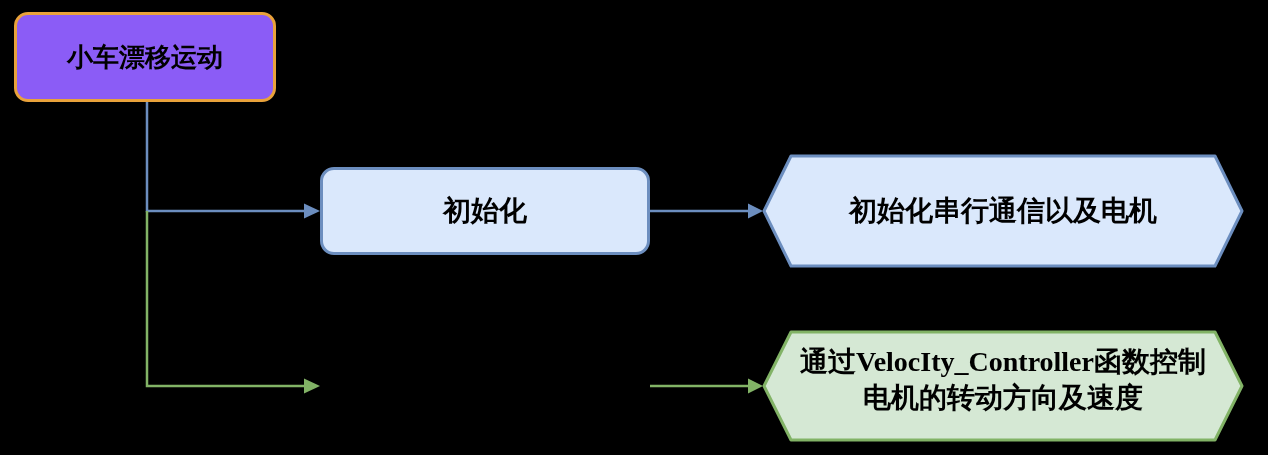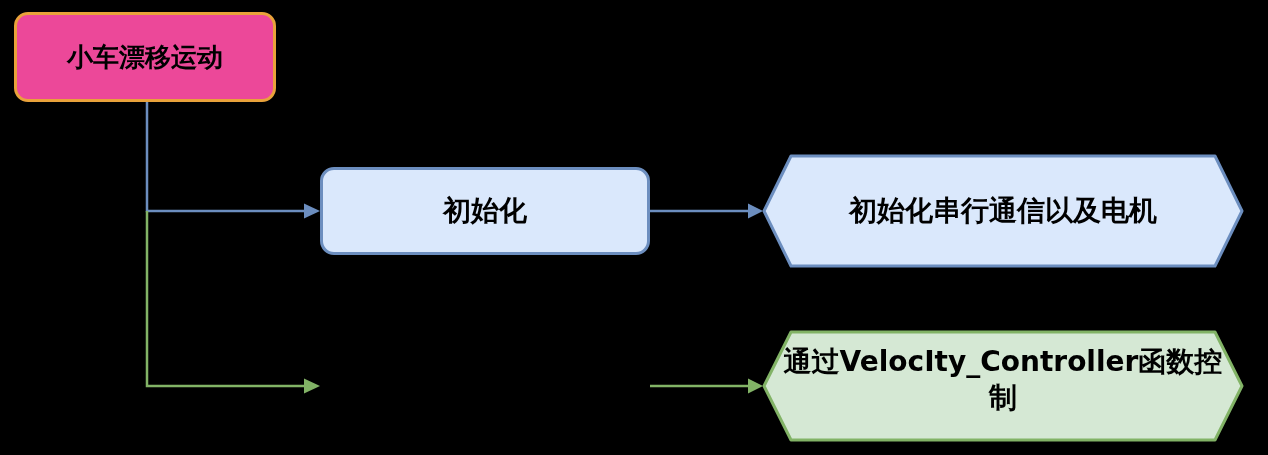--- a/index.html
+++ b/index.html
@@ -29,39 +29,39 @@
     position: absolute;
     display: flex; align-items: center; justify-content: center;
     border-radius: 14px;
     border: 3px solid;
     font-weight: bold;
     color: #000000;
     text-align: center;
   }
   .node-root {
     left: 14px; top: 12px; width: 262px; height: 90px;
-    background: #ec4899; border-color: #E9A23B;
+    background: #8b5cf6; border-color: #E9A23B;
     font-size: 26px;
   }
   .node-init {
     left: 320px; top: 167px; width: 330px; height: 88px;
     background: #DAE8FC; border-color: #6C8EBF;
     font-size: 28px;
   }
   .node-motor {
     left: 320px; top: 343px; width: 330px; height: 86px;
     background: #D5E8D4; border-color: #82B366;
     font-size: 28px;
   }
   .hex-label {
     position: absolute;
     display: flex; flex-direction: column;
     align-items: center; justify-content: center;
     font-weight: bold; color: #000000;
-    font-size: 28px; text-align: center; line-height: 1.28;
+    font-size: 28px; text-align: center; line-height: 1.28; font-family: Liberation Serif, serif;
   }
   .hex1-label { left: 770px; top: 156px; width: 466px; height: 110px; }
   .hex2-label { left: 770px; top: 332px; width: 466px; height: 96px; }
 </style>
 </head>
 <body>
 
 <div class="canvas">
 
   <svg class="connector-layer" viewBox="0 0 1268 455" xmlns="http://www.w3.org/2000/svg">
@@ -91,15 +91,16 @@
     <span>初始化</span>
   </div>
 
 
   <div class="hex-label hex1-label">
     <span>初始化串行通信以及电机</span>
   </div>
 
   <div class="hex-label hex2-label">
     <span>通过VelocIty_Controller函数控制</span>
+    <span>电机的转动方向及速度</span>
   </div>
 
 </div>
 
 </body></html>

